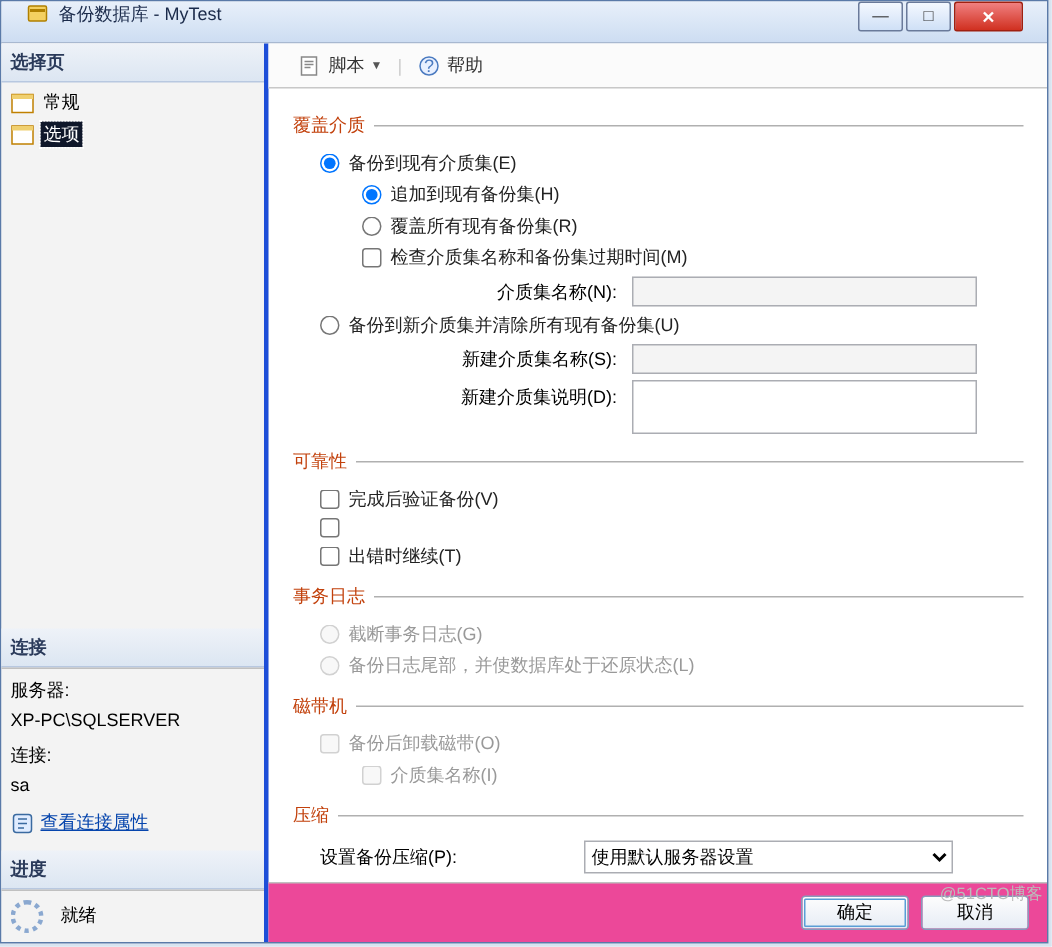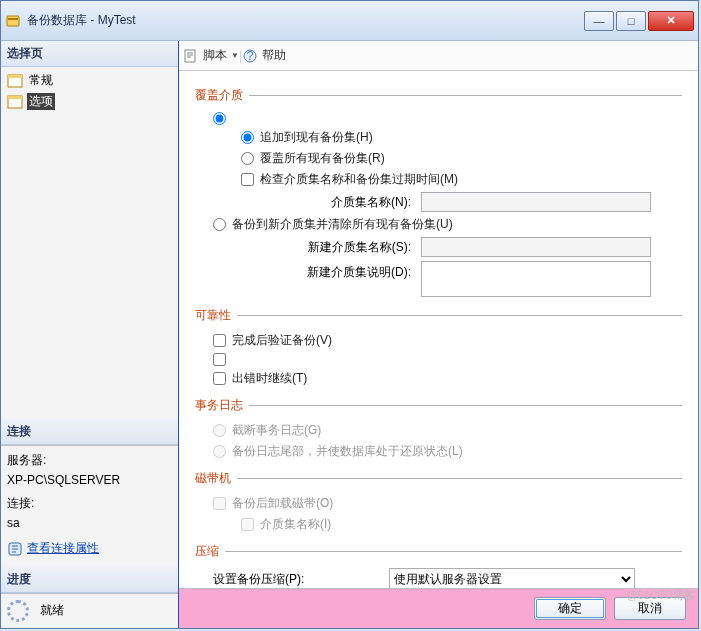--- a/index.html
+++ b/index.html
@@ -1,56 +1,56 @@
 <!DOCTYPE html>
 <html><head>
 <meta charset="utf-8">
 <style>
 * { box-sizing: border-box; margin: 0; padding: 0; font-family: "Microsoft YaHei", "Segoe UI", Tahoma, sans-serif; font-size: 12px; }
 html, body { width: 701px; height: 631px; overflow: hidden; background: #d8e4f0; }
 .window { width: 699px; height: 629px; border: 1px solid #5a7aa8; background: #fff; display: flex; flex-direction: column; }
-.titlebar { height: 40px; background: linear-gradient(#e8f0fa, #cdddf2); display: flex; align-items: center; padding: 0 4px; border-bottom: 1px solid #a8b8d0; }
+.titlebar { height: 28px; background: linear-gradient(#e8f0fa, #cdddf2); display: flex; align-items: flex-start; padding: 0 16px; border-bottom: 1px solid #a8b8d0; }
 .titlebar .icon { width: 16px; height: 16px; margin-right: 6px; }
 .titlebar .title { flex: 1; color: #1a2a4a; }
 .winbtns { display: flex; gap: 2px; }
 .winbtn { width: 30px; height: 20px; border: 1px solid #6a7a9a; background: linear-gradient(#f4f8ff,#cfe0f6); display:flex; align-items:center; justify-content:center; border-radius: 2px; font-size: 11px; color: #333; }
 .winbtn.close { width: 46px; background: linear-gradient(#f08080,#d03020); color:#fff; border-color:#a02010; font-weight: bold; }
 .body { flex: 1; display: flex; min-height: 0; }
-.sidebar { width: 178px; background: #f3f3f3; border-right: 1px solid #1d4ed8; display: flex; flex-direction: column; }
+.sidebar { width: 178px; background: #f3f3f3; border-right: 3px solid #1d4ed8; display: flex; flex-direction: column; }
 .section-hdr { background: linear-gradient(#eef2f8,#dce6f2); border-bottom: 1px solid #b8c8e0; padding: 4px 6px; font-weight: bold; color: #2a3a5a; }
 .nav { padding: 3px 4px; flex: 1; }
 .nav-item { display: flex; align-items: center; gap: 4px; padding: 2px 2px; cursor: default; }
-.nav-item.selected .lbl { background: #404040; color: #fff; outline: 1px dotted #fff; }
+.nav-item.selected .lbl { background: #0f172a; color: #fff; outline: 1px dotted #fff; }
 .nav-item .lbl { padding: 0 2px; }
 .nav-icon { width: 16px; height: 14px; }
 .conn { padding: 6px; border-top: 1px solid #c0c0c0; }
 .conn .row { margin-bottom: 4px; }
 .conn a { color: #0645ad; text-decoration: underline; }
 .progress { padding: 6px; border-top: 1px solid #c0c0c0; }
 .spinner { width:22px; height:22px; border:3px dotted #8aa8d0; border-radius:50%; display:inline-block; vertical-align:middle; margin-right:8px;}
 .main { flex: 1; display: flex; flex-direction: column; min-width: 0; }
-.toolbar { height: 30px; border-bottom: 1px solid #c8c8c8; display: flex; align-items: center; padding: 0 4px; background: #fbfbfb; }
+.toolbar { height: 30px; border-bottom: 1px solid #c8c8c8; display: flex; align-items: center; gap: 10px; padding: 0 20px; background: #fbfbfb; }
 .tb-item { display: flex; align-items: center; gap: 4px; color: #333; }
 .tb-drop { font-size: 8px; color:#555; }
 .content { flex: 1; overflow-y: auto; padding: 12px 16px 8px 16px; }
 fieldset.grp { border: none; border-top: 1px solid #b0b0b0; margin: 4px 0 8px 0; padding: 6px 0 0 0; }
 fieldset.grp > legend { padding: 0 6px 0 0; color: #c2410c; }
 .opt-row { display: flex; align-items: center; gap: 6px; padding: 2px 0 2px 18px; }
 .opt-row.indent2 { padding-left: 46px; }
 .opt-row.indent3 { padding-left: 70px; }
 .opt-row label { color: #222; }
 .opt-row.disabled label, .opt-row.disabled input { color: #999; }
 input[type=radio], input[type=checkbox] { width: 13px; height: 13px; }
 input[type=text] { height: 20px; border: 1px solid #abadb3; padding: 1px 3px; background: #fff; }
 input[type=text][disabled] { background: #f4f4f4; }
 .lbl-col { width: 150px; text-align: right; padding-right: 4px; }
 .txt-wide { width: 230px; }
 textarea { width: 230px; height: 36px; border: 1px solid #abadb3; resize: none; background: #fff; font-family: inherit;}
 select { width: 246px; height: 22px; border: 1px solid #abadb3; background: #fff; }
-.footer { border-top: 1px solid #c0c0c0; padding: 8px 12px; display: flex; justify-content: flex-end; gap: 8px; background: #f9a8d4; }
+.footer { border-top: 1px solid #c0c0c0; padding: 8px 12px; display: flex; justify-content: flex-end; gap: 8px; background: #ec4899; }
 .btn { min-width: 72px; height: 23px; border: 1px solid #8899bb; background: linear-gradient(#fdfdfd,#e6ecf5); border-radius: 3px; }
 .btn.primary { outline: 1px solid #5a9ed6; outline-offset: -3px; }
 .watermark { position:absolute; right:6px; bottom:28px; color:#bbb; font-size:11px; pointer-events:none;}
 </style>
 </head>
 <body>
 
 <div class="window">
   <div class="titlebar">
     <svg class="icon" viewBox="0 0 16 16">
@@ -126,20 +126,21 @@
           <span>帮助</span>
         </div>
       </div>
 
       <div class="content">
 
         <fieldset class="grp">
           <legend>覆盖介质</legend>
           <div class="opt-row">
             <input type="radio" name="ov1" checked="" style="">
+            <label>备份到现有介质集(E)</label>
           </div>
           <div class="opt-row indent2">
             <input type="radio" name="ov2" checked="" style="">
             <label>追加到现有备份集(H)</label>
           </div>
           <div class="opt-row indent2">
             <input type="radio" name="ov2" style="">
             <label>覆盖所有现有备份集(R)</label>
           </div>
           <div class="opt-row indent2">

